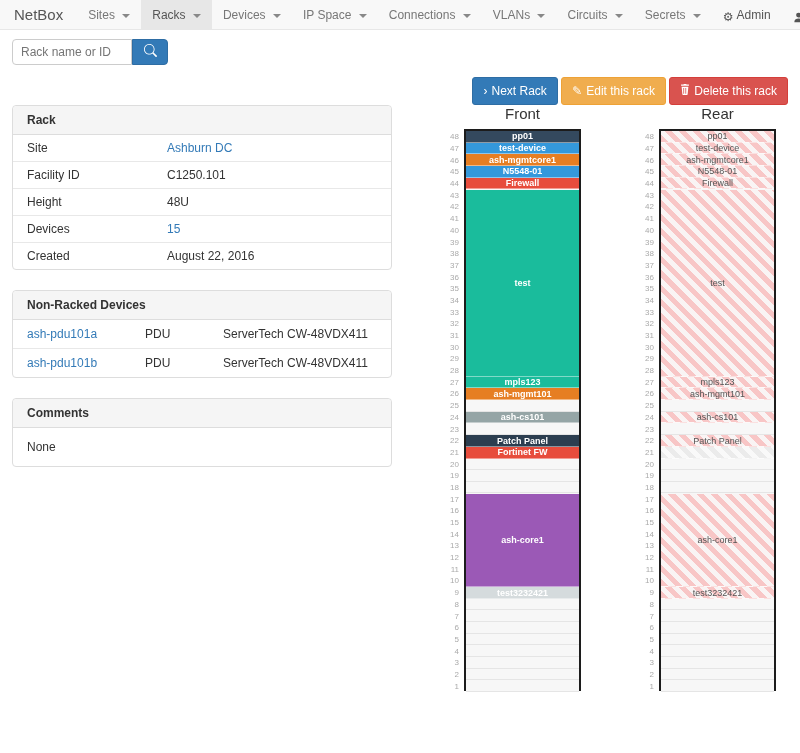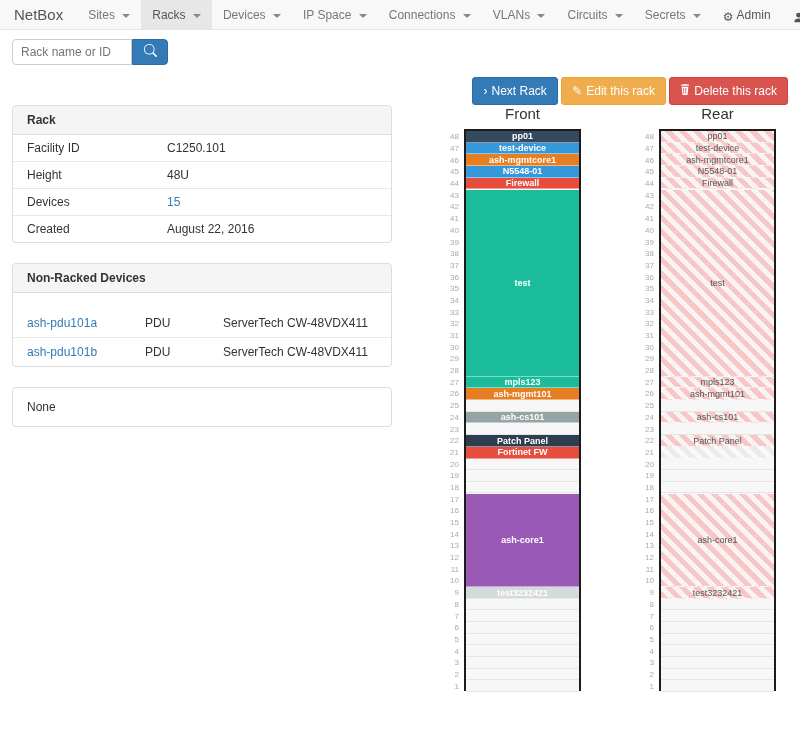--- a/index.html
+++ b/index.html
@@ -39,21 +39,21 @@
   
   .main-row { display:flex; align-items:flex-start;gap:20px; }
   .left-col { width:380px; flex:none; }
   .panel { border:1px solid #ddd; border-radius:4px; margin-bottom:20px; background:#fff; }
   .panel-heading { background:#f5f5f5; border-bottom:1px solid #ddd; border-radius:4px 4px 0 0; padding:7px 14px; font-weight:bold; font-size:12px; color:#333; }
   .attr-row { display:flex; padding:6px 14px; border-top:1px solid #e8e8e8; }
   .attr-row:first-of-type { border-top:none; }
   .attr-label { width:140px; flex:none; color:#333; }
   .attr-value a { color:#337ab7; text-decoration:none; }
   .dev-row { display:flex; padding:7px 14px; border-top:1px solid #e8e8e8; }
-  .dev-row:first-of-type { border-top:none;margin-top:16px; }
+  .dev-row:first-of-type { border-top:none; }
   .dev-name { width:118px; flex:none; }
   .dev-name a { color:#337ab7; text-decoration:none; }
   .dev-type { width:78px; flex:none; }
   .panel-footer { background:#f5f5f5; border-top:1px solid #ddd; border-radius:0 0 4px 4px; padding:5px 9px; text-align:right; }
   .btn-xs { font-size:11px; padding:2px 7px; }
   .panel-body { padding:12px 14px; color:#333; }
 
   
   .racks-area { display:flex; margin-left:30px; }
   .rack-col { margin-right:56px; }
@@ -118,20 +118,24 @@
   </div>
 
 
   <div class="main-row">
 
     <div class="left-col">
       <div class="panel">
         <div class="panel-heading">Rack</div>
         <div id="rack-info-rows">
             <div class="attr-row">
+              <div class="attr-label">Site</div>
+              <div class="attr-value"><a>Ashburn DC</a></div>
+            </div>
+            <div class="attr-row">
               <div class="attr-label">Facility ID</div>
               <div class="attr-value">C1250.101</div>
             </div>
             <div class="attr-row">
               <div class="attr-label">Height</div>
               <div class="attr-value">48U</div>
             </div>
             <div class="attr-row">
               <div class="attr-label">Devices</div>
               <div class="attr-value"><a>15</a></div>
@@ -153,20 +157,21 @@
             </div>
             <div class="dev-row">
               <div class="dev-name"><a>ash-pdu101b</a></div>
               <div class="dev-type">PDU</div>
               <div class="dev-model">ServerTech CW-48VDX411</div>
             </div>
           </div>
       </div>
 
       <div class="panel">
+        <div class="panel-heading">Comments</div>
         <div class="panel-body">None</div>
       </div>
     </div>
 
     <div class="racks-area">
       <div class="rack-col">
         <div class="rack-title">Front</div>
         <div class="rack-flex">
           <div class="unit-nums" id="front-nums">
               <div class="unit-num" style="height: 11.7px;">48</div>

